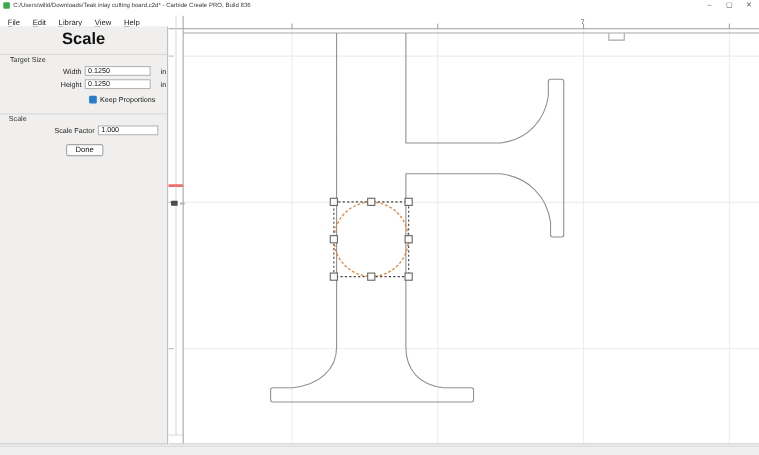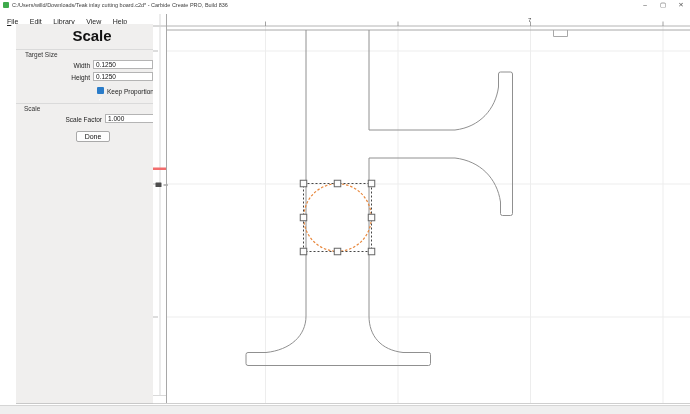--- a/index.html
+++ b/index.html
@@ -14,21 +14,21 @@
   .win-btn { position:absolute; top:0; width:14px; height:10px; text-align:center;
              font-size:6.5px; line-height:10px; color:#555; }
   .btn-min { left:638px; } .btn-max { left:656px; } .btn-close { left:674px; }
 
   
   .menubar { position:absolute; left:0; top:10px; width:690px; height:14px; background:#ffffff; }
   .menu-item { display:inline-block; margin-left:7px; font-size:7px; line-height:14px; color:#222; cursor:default; }
   .menu-item::first-letter { text-decoration:underline; }
 
   
-  .panel { position:absolute; left:16px; top:24px; width:153px; height:380px;
+  .panel { position:absolute; left:0; top:24px; width:153px; height:380px;
            background:#f0efee; border-right:1px solid #b5b5b5; border-bottom:1px solid #c8c8c8; }
   .panel-title { position:absolute; left:0; top:3px; width:152px; text-align:center;
                  font-size:15px; font-weight:bold; color:#111; }
   .sep { position:absolute; left:0; width:152px; height:0; border-top:1px solid #dadada; }
   .sep1 { top:25px; } .sep2 { top:79px; }
   .group-label { position:absolute; font-size:6.5px; color:#333; }
   .field-label { position:absolute; font-size:6.5px; color:#222; text-align:right; }
   .unit-label  { position:absolute; font-size:6.5px; color:#222; }
   .field { position:absolute; height:9px; background:#ffffff; border:1px solid #b4b4b4;
            font-size:6.5px; color:#111; padding:0 2px; font-family:inherit; }

